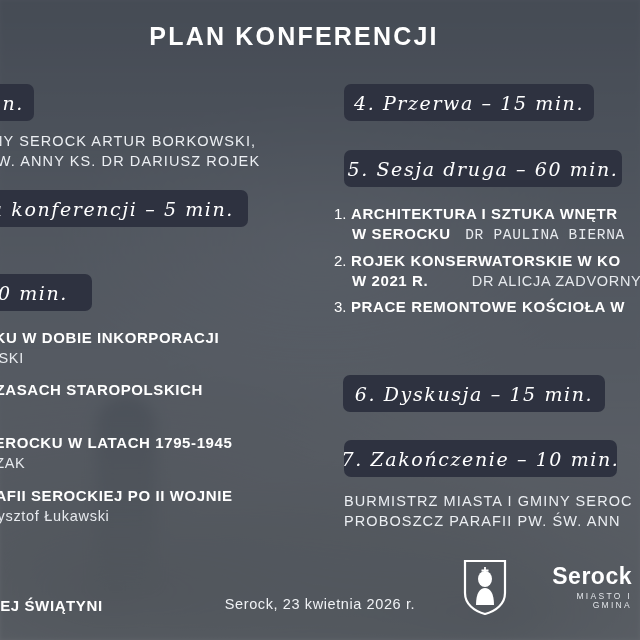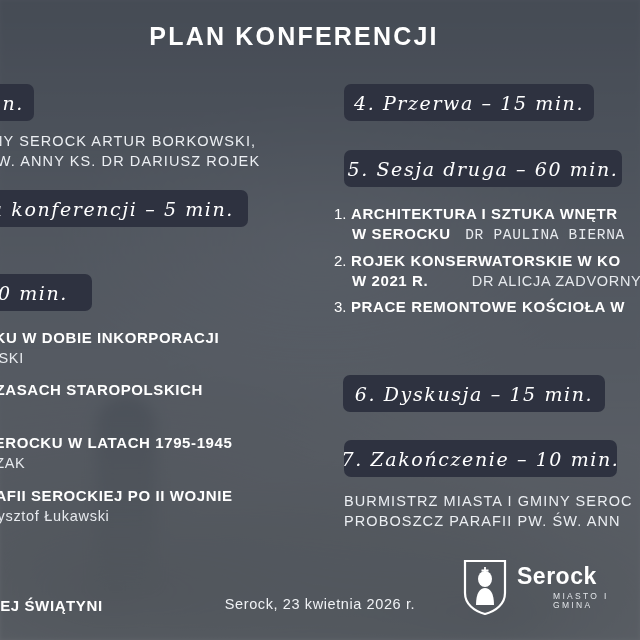--- a/index.html
+++ b/index.html
@@ -134,20 +134,21 @@
     width: 46px;
     height: 56px;
     position: relative;
   }
   .crest svg { display: block; }
   .logo-text {
     display: flex;
     flex-direction: column;
     justify-content: center;
     line-height: 1;
+    text-align: right;
   }
   .logo-name {
     color: #ffffff;
     font-size: 23px;
     font-weight: bold;
     letter-spacing: 0.5px;
   }
   .logo-sub {
     color: #e2e5e9;
     font-size: 8.5px;

